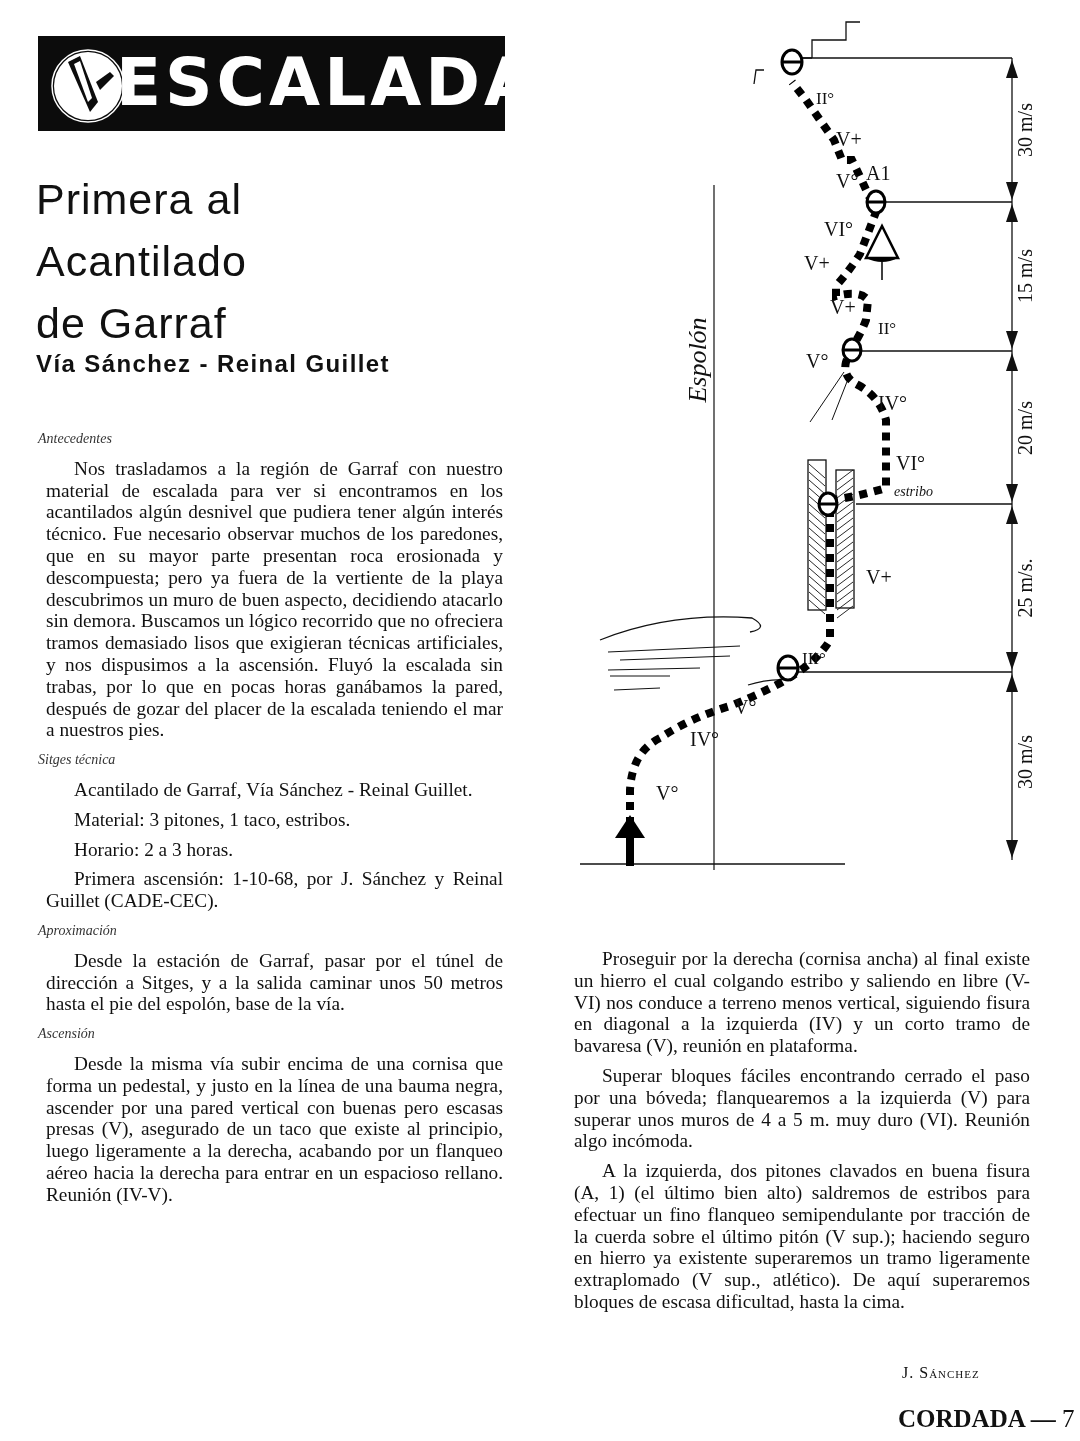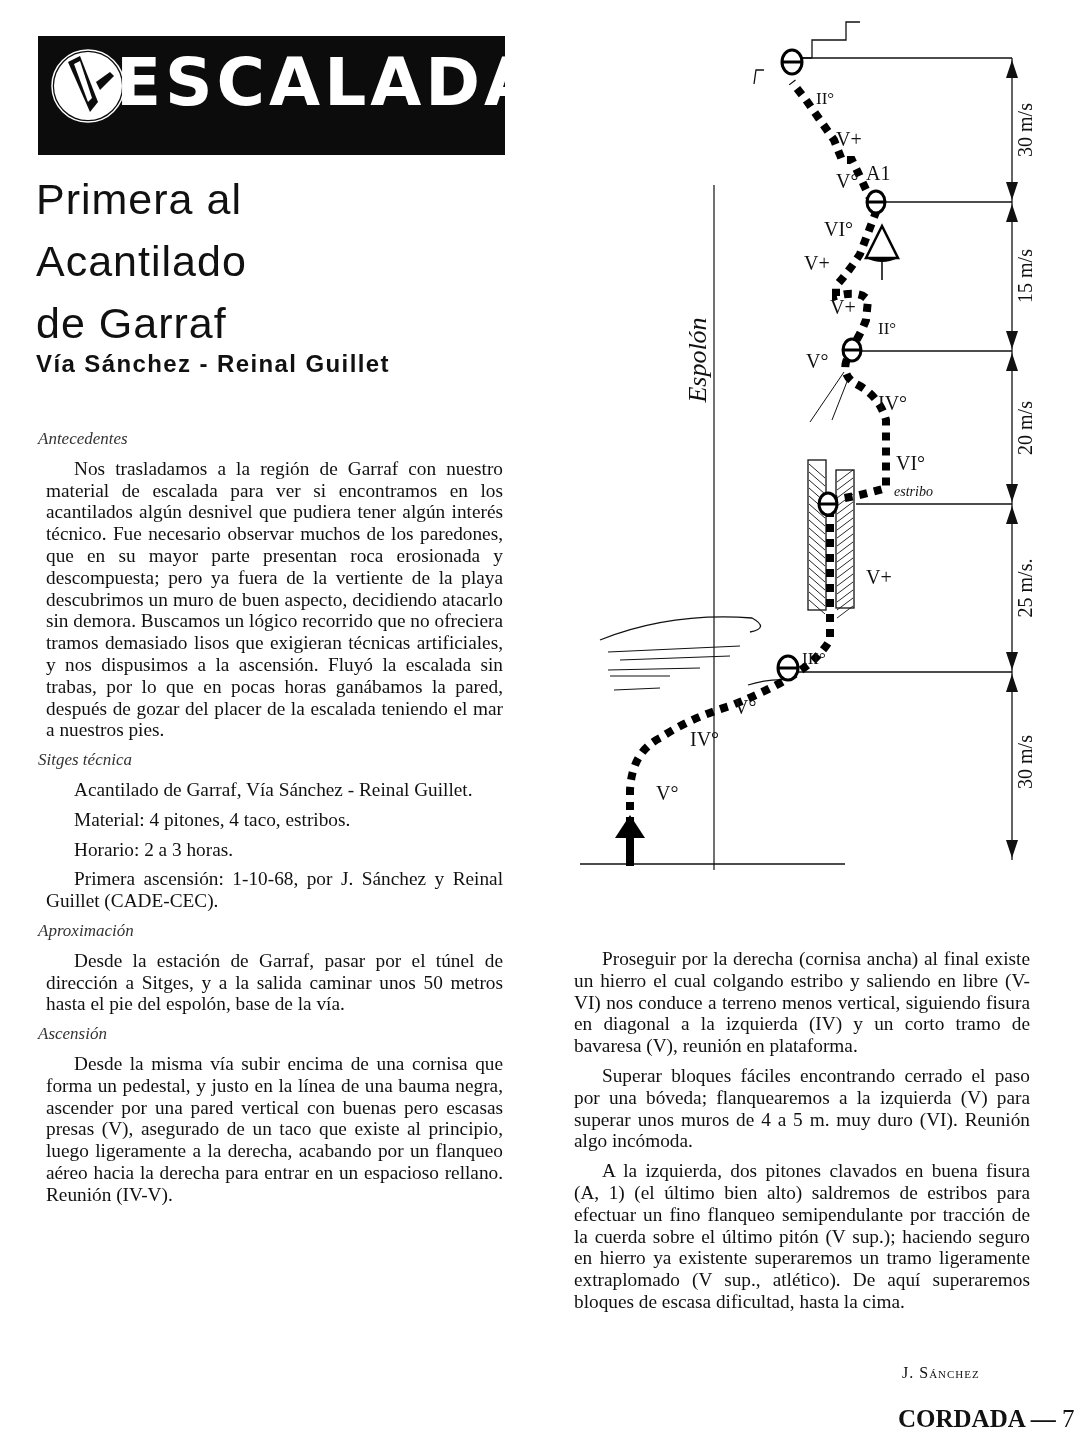--- a/index.html
+++ b/index.html
@@ -1,29 +1,29 @@
 <!DOCTYPE html>
 <html><head>
 <meta charset="utf-8">
 <style>
   html, body { margin: 0; padding: 0; background: #ffffff; }
   body { width: 1080px; height: 1441px; position: relative; overflow: hidden; color: #111; }
 
-  #banner { position: absolute; left: 38px; top: 36px; width: 467px; height: 119px; background: #0c0c0c; }
+  #banner { position: absolute; left: 38px; top: 36px; width: 467px; height: 95px; background: #0c0c0c; }
   #banner-emblem { position: absolute; left: 12px; top: 6px; width: 82px; height: 82px; }
   #banner-title { position: absolute; left: 78px; top: 4px; color: #fff; font-family: "DejaVu Sans", sans-serif; font-weight: bold; font-size: 66px; letter-spacing: 4px; line-height: 86px; }
 
   #title { position: absolute; left: 36px; top: 168px; font-family: "Liberation Sans", "DejaVu Sans", sans-serif; font-size: 43px; line-height: 62px; letter-spacing: 1px; }
   #title div { white-space: nowrap; }
   #subtitle { position: absolute; left: 36px; top: 350px; font-family: "Liberation Sans", sans-serif; font-weight: bold; font-size: 24px; letter-spacing: 1.4px; white-space: nowrap; }
 
   .col { position: absolute; font-family: "Liberation Serif", "DejaVu Serif", serif; font-size: 19.3px; line-height: 21.8px; text-align: justify; }
   #col-left { left: 38px; top: 428px; width: 473px; }
   #col-right { left: 566px; top: 940px; width: 472px; }
-  .col h3 { font-style: italic; font-weight: normal; font-size: 17px; margin: 0; color: #333; }
+  .col h3 { font-style: italic; font-weight: normal; font-size: 14px; margin: 0; color: #333; }
   .col p { margin: 8px; text-indent: 28px; }
   .col p.gap { margin-top: 4px; }
   .sp { margin-top: 4px; }
 
   #signature { position: absolute; left: 902px; top: 1364px; font-family: "Liberation Serif", serif; font-size: 16px; letter-spacing: 1px; font-variant: small-caps; }
   #footer { position: absolute; left: 898px; top: 1405px; font-family: "Liberation Serif", serif; font-weight: bold; font-size: 25px; white-space: nowrap; }
   #footer .pn { font-weight: normal; }
 
   #topo { position: absolute; left: 560px; top: 0; width: 520px; height: 900px; }
   #topo text { font-family: "Liberation Serif", serif; fill: #111; }
@@ -48,21 +48,21 @@
   <div>de Garraf</div>
 </div>
 <div id="subtitle">Vía Sánchez - Reinal Guillet</div>
 
 <div id="col-left" class="col">
   <h3>Antecedentes</h3>
   <p>Nos trasladamos a la región de Garraf con nuestro material de escalada para ver si encontramos en los acantilados algún desnivel que pudiera tener algún interés técnico. Fue necesario observar muchos de los paredones, que en su mayor parte presentan roca erosionada y descompuesta; pero ya fuera de la vertiente de la playa descubrimos un muro de buen aspecto, decidiendo atacarlo sin demora. Buscamos un lógico recorrido que no ofreciera tramos demasiado lisos que exigieran técnicas artificiales, y nos dispusimos a la ascensión. Fluyó la escalada sin trabas, por lo que en pocas horas ganábamos la pared, después de gozar del placer de la escalada teniendo el mar a nuestros pies.</p>
 
   <h3>Sitges técnica</h3>
   <p class="sp">Acantilado de Garraf, Vía Sánchez - Reinal Guillet.</p>
-  <p class="sp" style="text-align:left">Material: 4 pitones, 4 taco, estribos.</p>
+  <p class="sp" style="text-align:left">Material: 3 pitones, 1 taco, estribos.</p>
   <p style="text-align:left">Horario: 2 a 3 horas.</p>
   <p>Primera ascensión: 1-10-68, por J. Sánchez y Reinal Guillet (CADE-CEC).</p>
 
   <h3 class="sp">Aproximación</h3>
   <p class="sp">Desde la estación de Garraf, pasar por el túnel de dirección a Sitges, y a la salida caminar unos 50 metros hasta el pie del espolón, base de la vía.</p>
 
   <h3 class="sp">Ascensión</h3>
   <p>Desde la misma vía subir encima de una cornisa que forma un pedestal, y justo en la línea de una bauma negra, ascender por una pared vertical con buenas pero escasas presas (V), asegurado de un taco que existe al principio, luego ligeramente a la derecha, acabando por un flanqueo aéreo hacia la derecha para entrar en un espacioso rellano. Reunión (IV-V).</p>
 </div>
 

